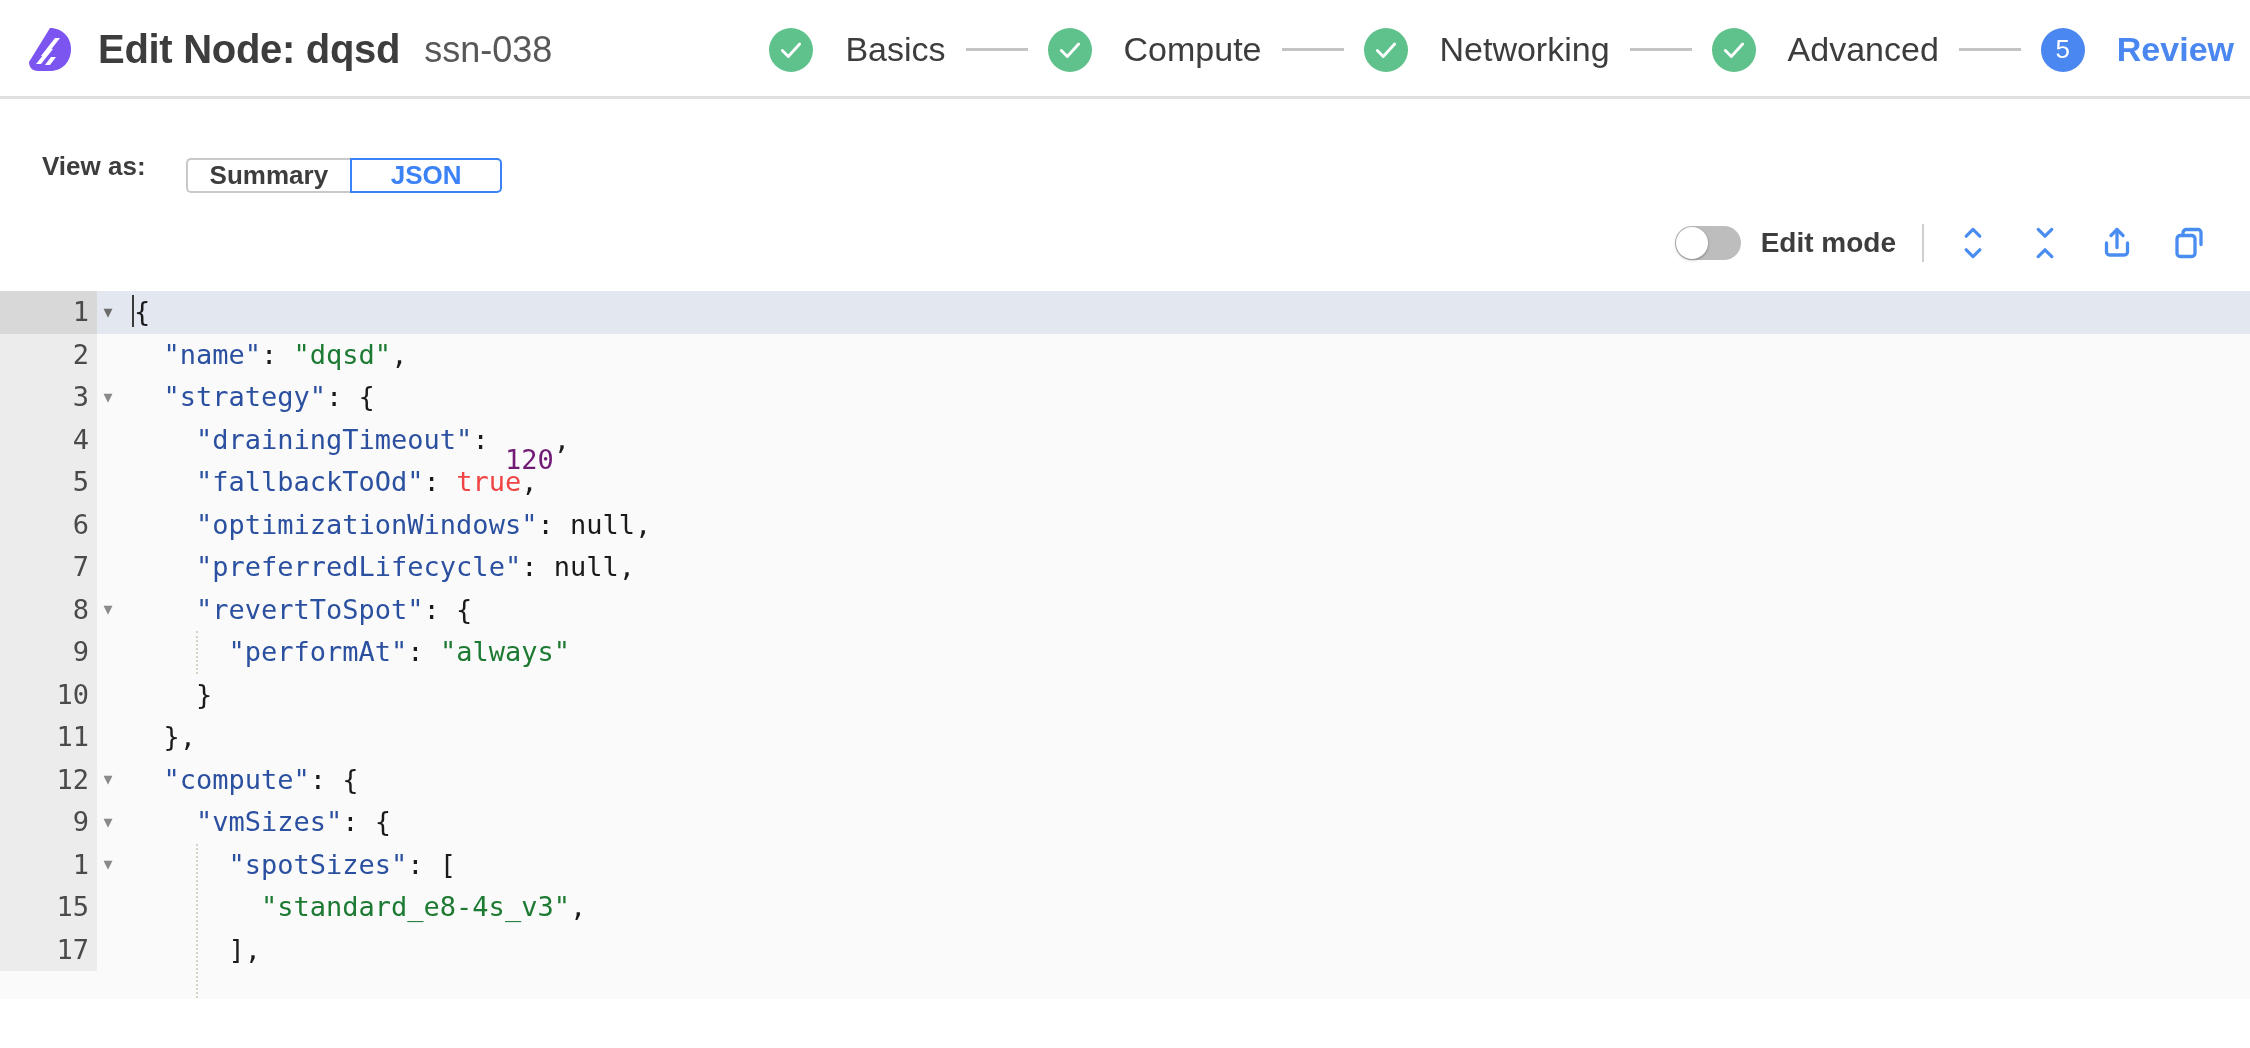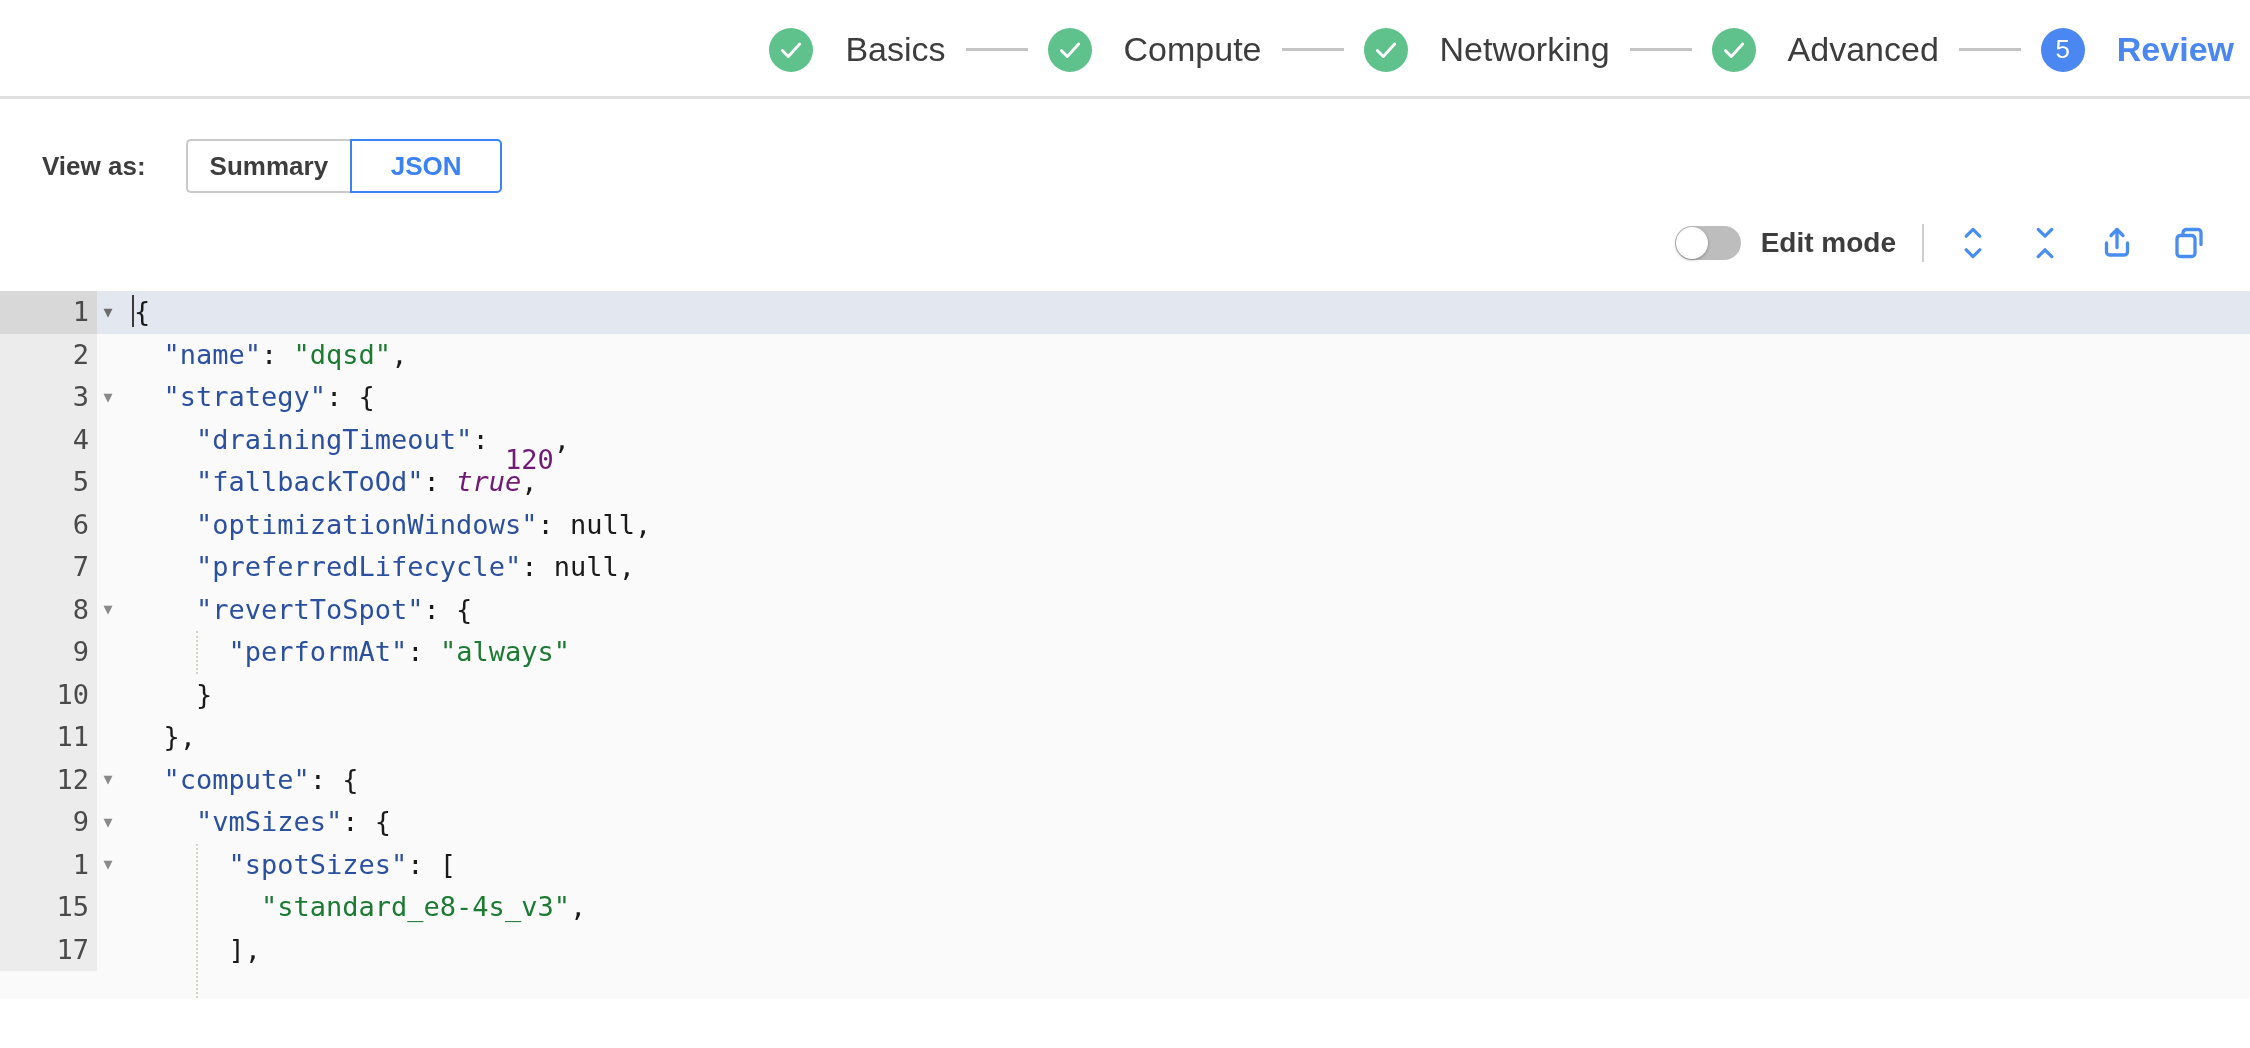--- a/index.html
+++ b/index.html
@@ -107,20 +107,21 @@
     height: 96px;
   }
   .viewas-label {
     font-size: 26px;
     font-weight: 700;
     color: #3d3d3d;
   }
   .segmented {
     display: flex;
     height: 54px;
+    align-items: flex-end;
   }
   .seg-btn {
     min-width: 152px;
     display: flex;
     align-items: center;
     justify-content: center;
     font-size: 26px;
     font-weight: 700;
     background: #ffffff;
     border: 2px solid #c9c9c9;
@@ -235,21 +236,21 @@
     padding-left: 12px;
     white-space: pre;
     display: flex;
     align-items: center;
     color: #1a1a1a;
     position: relative;
   }
   .tok-key { color: #2b50a0; }
   .tok-str { color: #1d7a33; }
   .tok-num { color: #701a75; margin-top: 40px; }
-  .tok-bool { color: #701a75; font-style: italic; }
+  .tok-bool { color: #ef4444; }
   .tok-null { color: #1a1a1a; }
   .tok-punc { color: #1a1a1a; }
   .cursor {
     display: inline-block;
     width: 2px;
     height: 32px;
     background: #3a3a3a;
     vertical-align: middle;
     margin-left: 1px;
     position: relative;
@@ -261,20 +262,32 @@
     top: 0; bottom: 0;
     width: 0;
     border-left: 2px dotted #d6d2c4;
   }
 </style>
 </head>
 <body>
 
 <div class="header">
 
+  <div class="header-left">
+    <span class="logo">
+      <svg viewBox="0 0 52 52" xmlns="http://www.w3.org/2000/svg">
+        <path d="M26 4 C38 4 47 13 47 25 C47 38 38 47 26 47 L14 47 C8 47 5 43 5 38 Z" fill="#7c54f0"></path>
+        <path d="M31 14 L17 32 L22 32 L36 14 Z" fill="#ffffff"></path>
+        <path d="M24 25 L12 40 L17 40 L29 25 Z" fill="#ffffff"></path>
+        <path d="M27 33 L21 41 L26 41 L32 33 Z" fill="#ffffff"></path>
+      </svg>
+    </span>
+    <span class="title-main">Edit Node: dqsd</span>
+    <span class="title-sub">ssn-038</span>
+  </div>
 
   <div class="stepper" id="stepper">
       <div class="step">
         <span class="step-bubble done">
           <svg viewBox="0 0 24 24" fill="none" stroke="#ffffff" stroke-width="2.6" stroke-linecap="round" stroke-linejoin="round">
             <polyline points="4,12.5 9.5,18 20,6.5"></polyline>
           </svg>
         </span>
         <span class="step-label">Basics</span>
       </div>

